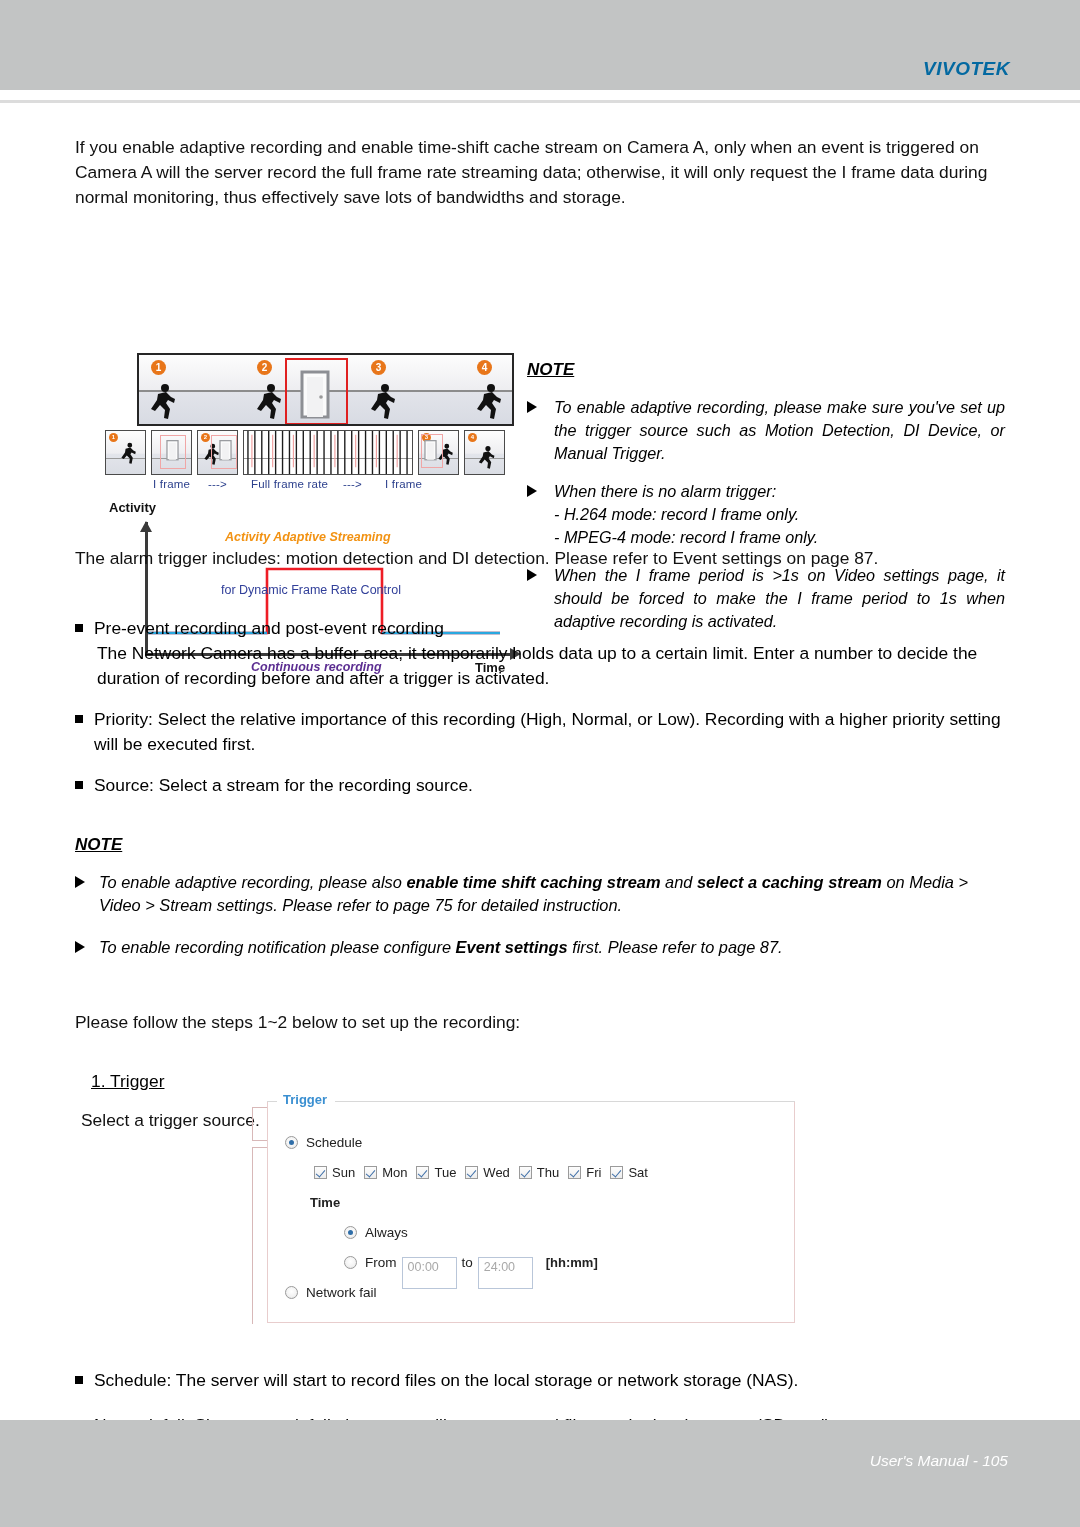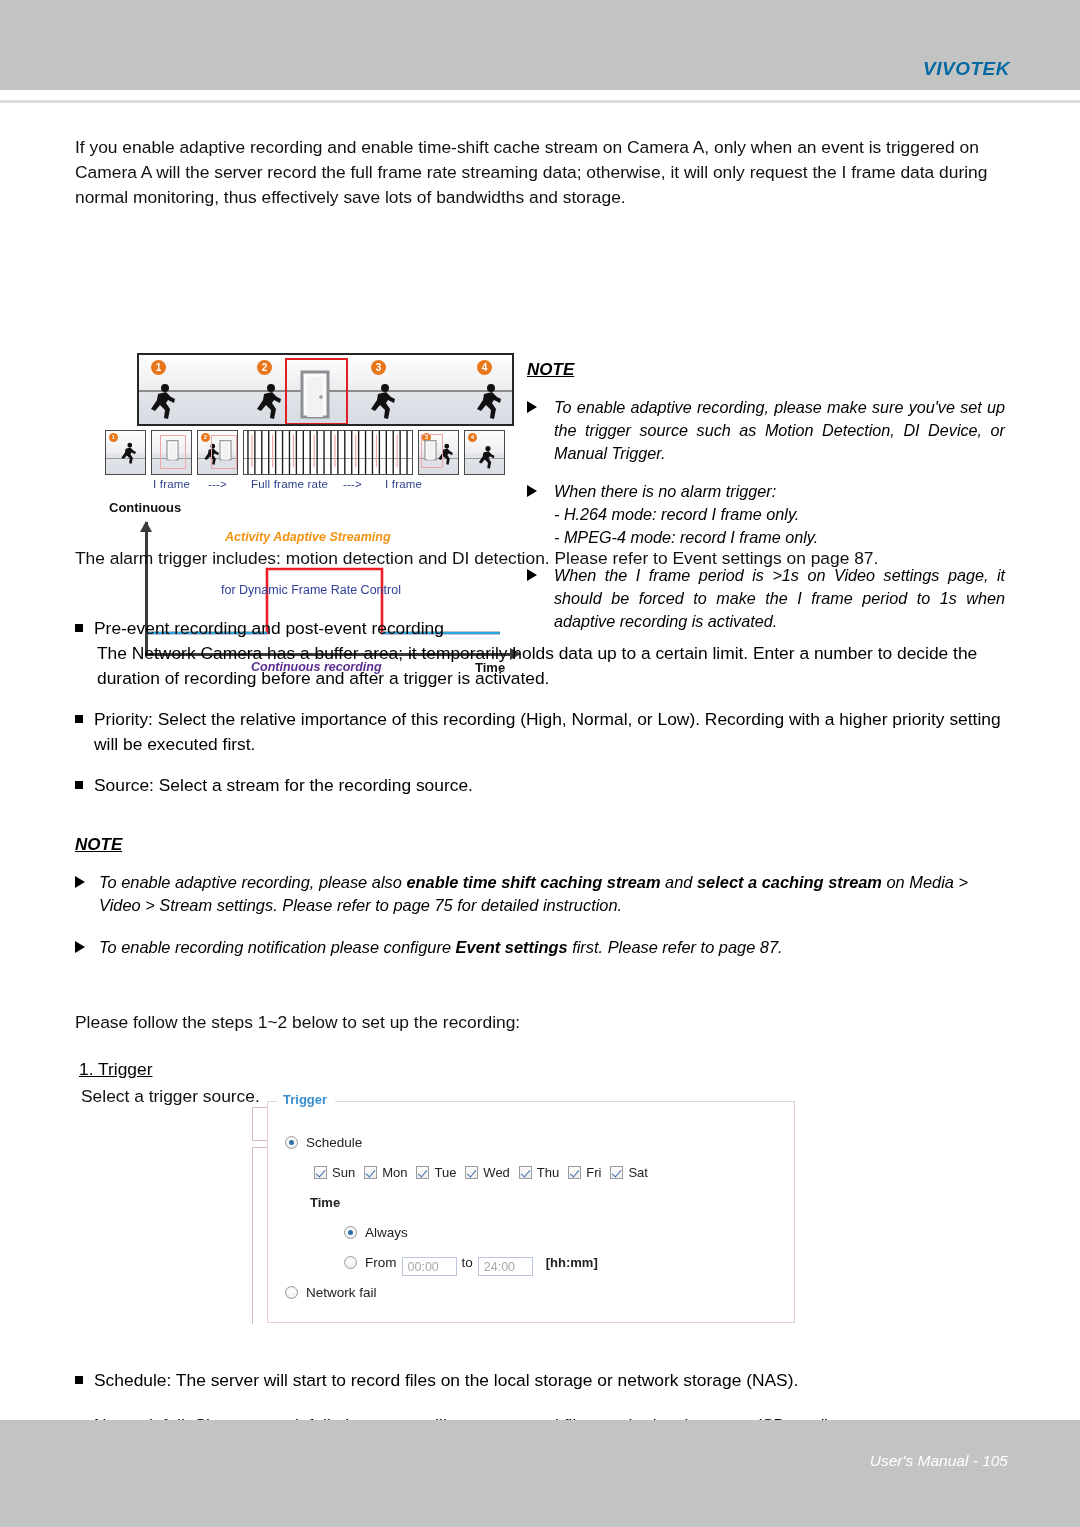--- a/index.html
+++ b/index.html
@@ -310,21 +310,21 @@
     width: 0; height: 0;
     border-top: 6px solid transparent;
     border-bottom: 6px solid transparent;
     border-left: 10px solid #000;
   }
   .note2-item b { font-weight: bold; }
 
   .step-title {
     font-size: 17.4px;
     text-decoration: underline;
-    margin: 4px;
+    margin: 16px;
   }
 
   
   .form-wrap {
     position: absolute;
     left: 197px;
     top: 1095px;
     width: 540px;
     height: 230px;
   }
@@ -445,21 +445,21 @@
     position: absolute;
     left: 147px; top: 160px;
     font-size: 13.5px;
     color: #222;
     white-space: nowrap;
   }
   .row-from .lbl { margin-left: 8px; }
   .time-input {
     display: inline-block;
     width: 55px;
-    height: 19px;
+    height: 32px;
     line-height: 19px;
     border: 1px solid #b9c6d9;
     background: #fff;
     color: #a9a9a9;
     font-size: 12.5px;
     padding-left: 5px;
     margin: 0 5px;
     vertical-align: -4px;
     box-sizing: border-box;
   }
@@ -614,21 +614,21 @@
 
       <div class="framelabels">
         <span style="left:0px;">I frame</span>
         <span style="left:55px;">---&gt;</span>
         <span style="left:98px;">Full frame rate</span>
         <span style="left:190px;">---&gt;</span>
         <span style="left:232px;">I frame</span>
       </div>
 
       <div class="chart">
-        <div class="chart-title">Continuous</div>
+        <div class="chart-title">Activity</div>
         <div class="axis-y"></div>
         <div class="axis-x"></div>
 
         <svg style="position:absolute;left:42px;top:22px;" width="370" height="134">
           <polyline points="3,111 122,111 122,47 237,47 237,111 355,111" fill="none" stroke="#ee1c25" stroke-width="2.6"></polyline>
           <polyline points="3,111 122,111" fill="none" stroke="#29a8e0" stroke-width="2.6"></polyline>
           <polyline points="237,111 355,111" fill="none" stroke="#29a8e0" stroke-width="2.6"></polyline>
         </svg>
 
         <div class="ann-orange">Activity Adaptive Streaming</div>

